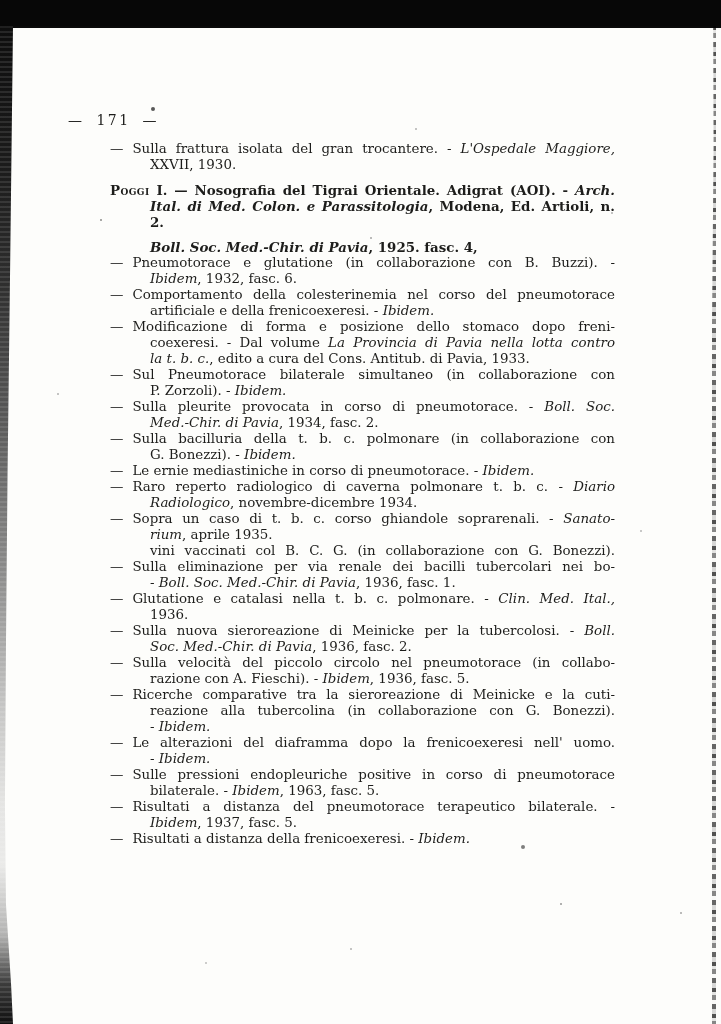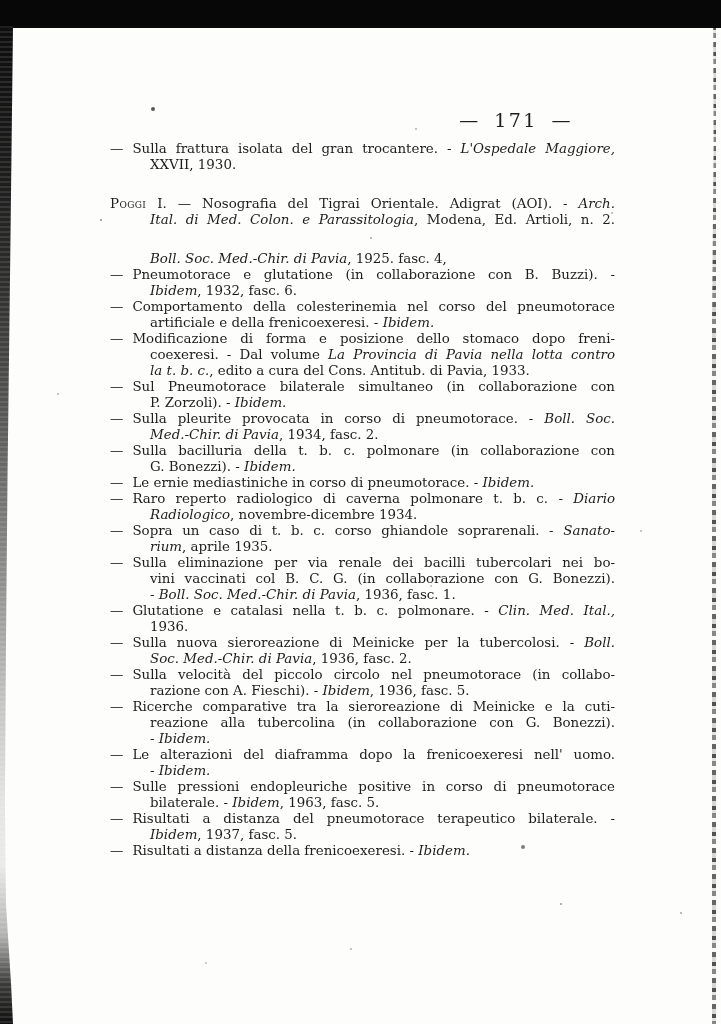--- a/index.html
+++ b/index.html
@@ -53,25 +53,25 @@
       205px 962px 0 0 rgba(0,0,0,.25),
       560px 903px 0 0 rgba(0,0,0,.4);
   }
   
   .column{
     position:absolute;left:110px;top:0;width:505px;
     font-size:13.4px;line-height:16px;
   }
   .page-header{
     margin-top:112px;margin-bottom:13px;
-    text-align:right;position:relative;left:-42px;
-    letter-spacing:2.5px;word-spacing:5px;font-size:19px;
+    text-align:left;position:relative;left:-42px;
+    letter-spacing:2.5px;word-spacing:5px;font-size:14px;
   }
   .entry{margin:0;}
-  .entry.gap{margin-top:23px;}
+  .entry.gap{margin-top:9px;font-weight:bold;}
   .line{white-space:normal;}
   .line.cont{padding-left:40px;}
   .line.just{text-align:justify;text-align-last:justify;-moz-text-align-last:justify;}
   .seg-dash{display:inline-block;margin-right:9px;}
   .seg-italic{font-style:italic;}
   .seg-sc{font-variant:small-caps;letter-spacing:.4px;}
 </style>
 </head>
 <body>
 
@@ -126,22 +126,22 @@
       </div>
       <div class="entry">
         <div class="line just"><span class="seg-dash">—</span><span class="seg-roman">Raro reperto radiologico di caverna polmonare t. b. c. - </span><span class="seg-italic">Diario</span></div>
         <div class="line cont"><span class="seg-italic">Radiologico</span><span class="seg-roman">, novembre-dicembre 1934.</span></div>
       </div>
       <div class="entry">
         <div class="line just"><span class="seg-dash">—</span><span class="seg-roman">Sopra un caso di t. b. c. corso ghiandole soprarenali. - </span><span class="seg-italic">Sanato-</span></div>
         <div class="line cont"><span class="seg-italic">rium</span><span class="seg-roman">, aprile 1935.</span></div>
       </div>
       <div class="entry">
+        <div class="line cont just"><span class="seg-roman">vini vaccinati col B. C. G. (in collaborazione con G. Bonezzi).</span></div>
         <div class="line just"><span class="seg-dash">—</span><span class="seg-roman">Sulla eliminazione per via renale dei bacilli tubercolari nei bo-</span></div>
-        <div class="line cont just"><span class="seg-roman">vini vaccinati col B. C. G. (in collaborazione con G. Bonezzi).</span></div>
         <div class="line cont"><span class="seg-roman">- </span><span class="seg-italic">Boll. Soc. Med.-Chir. di Pavia</span><span class="seg-roman">, 1936, fasc. 1.</span></div>
       </div>
       <div class="entry">
         <div class="line just"><span class="seg-dash">—</span><span class="seg-roman">Glutatione e catalasi nella t. b. c. polmonare. - </span><span class="seg-italic">Clin. Med. Ital.,</span></div>
         <div class="line cont"><span class="seg-roman">1936.</span></div>
       </div>
       <div class="entry">
         <div class="line just"><span class="seg-dash">—</span><span class="seg-roman">Sulla nuova sieroreazione di Meinicke per la tubercolosi. - </span><span class="seg-italic">Boll.</span></div>
         <div class="line cont"><span class="seg-italic">Soc. Med.-Chir. di Pavia</span><span class="seg-roman">, 1936, fasc. 2.</span></div>
       </div>

